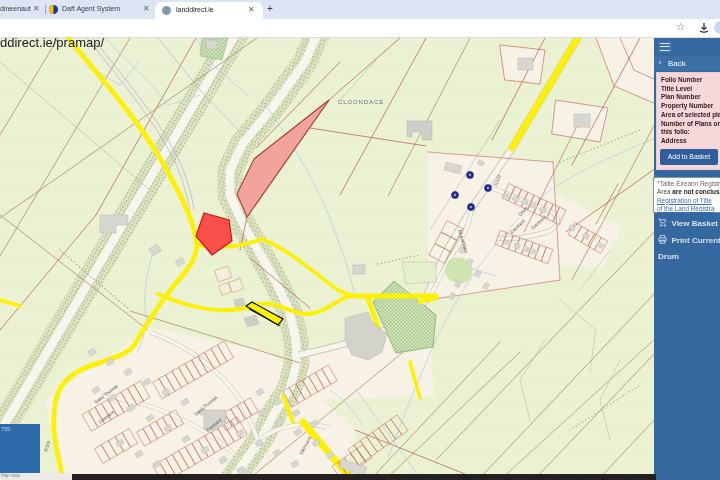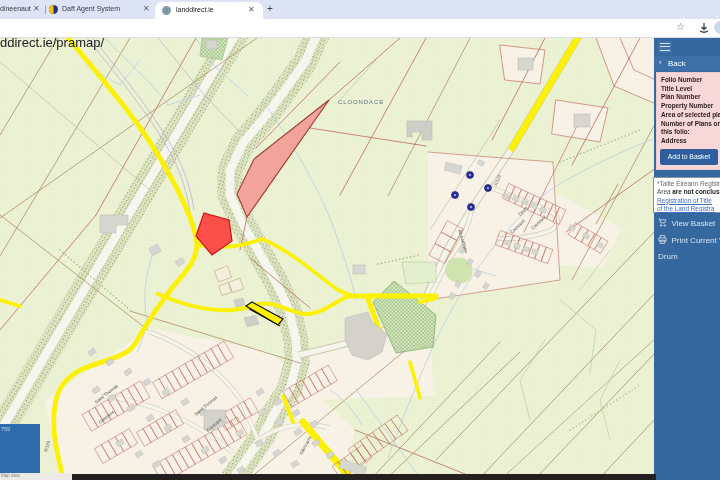--- a/index.html
+++ b/index.html
@@ -20,21 +20,21 @@
  color:#fff;font-size:8px;}
 #pinkpanel{position:absolute;left:2px;top:34px;width:72px;height:98px;background:#f7d7d8;
  border:1px solid #efc8cb;color:#2a1a1e;font-weight:bold;font-size:6.4px;line-height:8.7px;
  padding:3px 0 0 4px;box-sizing:border-box;white-space:nowrap;overflow:visible;}
 #addbtn{position:absolute;left:6px;top:111px;width:58px;height:16px;background:#2e5f9c;
  color:#fff;font-size:6.8px;text-align:center;line-height:16px;border-radius:2px;}
 #whitepanel{position:absolute;left:-1px;top:139px;width:70px;height:36px;background:#fff;
  border:1px solid #8d9299;font-size:6.4px;color:#4a4a4a;padding:2px 0 0 3px;box-sizing:border-box;
  line-height:8.3px;white-space:nowrap;overflow:visible;}
 #whitepanel a{color:#3d6cc0;text-decoration:underline;}
-.navrow{position:absolute;left:4px;color:#d5e2f1;font-size:8px;white-space:nowrap;}
+.navrow{position:absolute;left:4px;color:#d5e2f1;font-size:8px;white-space:nowrap;font-weight:bold;}
 #botwhite{position:absolute;left:0px;top:473px;width:72px;height:7px;background:#eceae6;}
 #botdark{position:absolute;left:72px;top:474px;width:584px;height:6px;background:#23201f;}
 #bluebox{position:absolute;left:0px;top:424px;width:40px;height:49px;background:#2e6bab;
  color:#cfe0f2;font-size:6px;}
 #attr{position:absolute;left:1px;top:473px;font-size:4.5px;color:#8a8a84;white-space:nowrap;}
 </style></head>
 <body>
 <div id="stage">
 
 <svg id="map" style="position:absolute;left:0;top:38px" width="656" height="442" viewBox="0 38 656 442" xmlns="http://www.w3.org/2000/svg">

